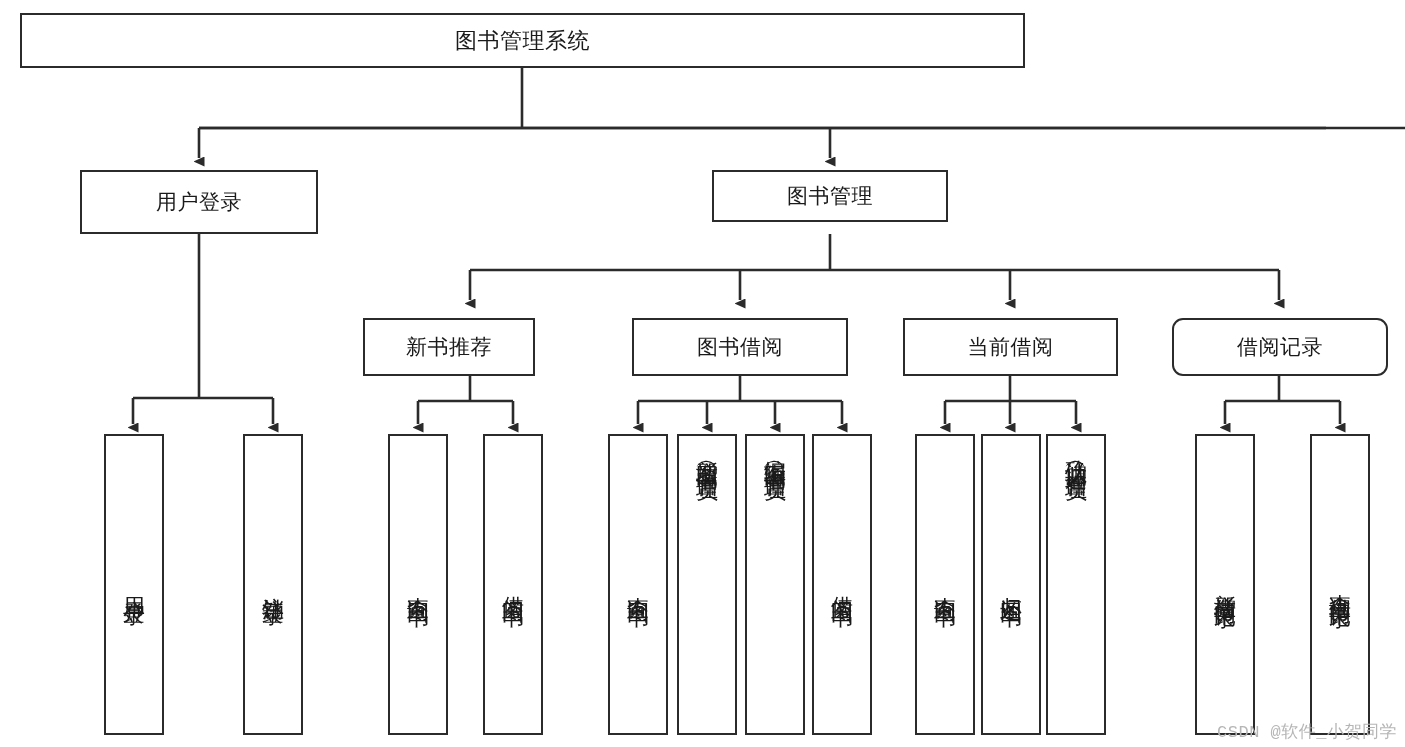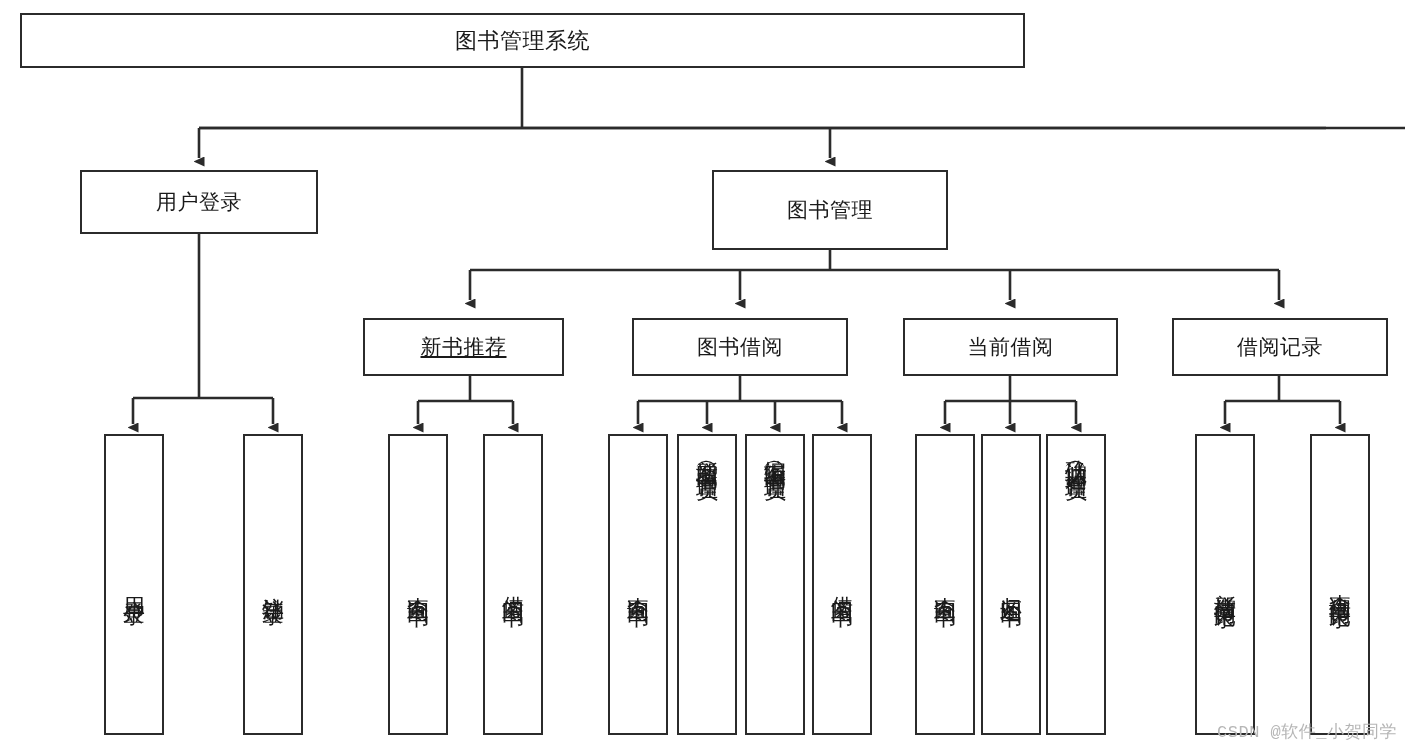--- a/index.html
+++ b/index.html
@@ -136,34 +136,34 @@
     </g>
   </svg>
 
   <div class="node h root" style="left:20px; top:13px; width:1005px; height:55px;">
     <span class="label">图书管理系统</span>
   </div>
 
   <div class="node h" style="left:80px; top:170px; width:238px; height:64px;">
     <span class="label">用户登录</span>
   </div>
-  <div class="node h" style="left:712px; top:170px; width:236px; height:80px;">
+  <div class="node h" style="left:712px; top:170px; width:236px; height:52px;">
     <span class="label">图书管理</span>
   </div>
 
-  <div class="node h" style="left:363px; top:318px; width:201px; height:58px;text-decoration:underline;">
+  <div class="node h" style="left:363px; top:318px; width:172px; height:58px;">
     <span class="label">新书推荐</span>
   </div>
   <div class="node h" style="left:903px; top:318px; width:215px; height:58px;">
     <span class="label">当前借阅</span>
   </div>
   <div class="node h" style="left:632px; top:318px; width:216px; height:58px;">
     <span class="label">图书借阅</span>
   </div>
-  <div class="node h" style="left:1172px; top:318px; width:216px; height:58px;">
+  <div class="node h" style="left:1172px; top:318px; width:216px; height:58px;border-radius:11px;">
     <span class="label">借阅记录</span>
   </div>
 
   <div class="node v mid" style="left:104px; top:434px; width:60px; height:301px;">
     <span class="label">用户登录</span>
   </div>
   <div class="node v mid" style="left:243px; top:434px; width:60px; height:301px;">
     <span class="label">注销登录</span>
   </div>
 

